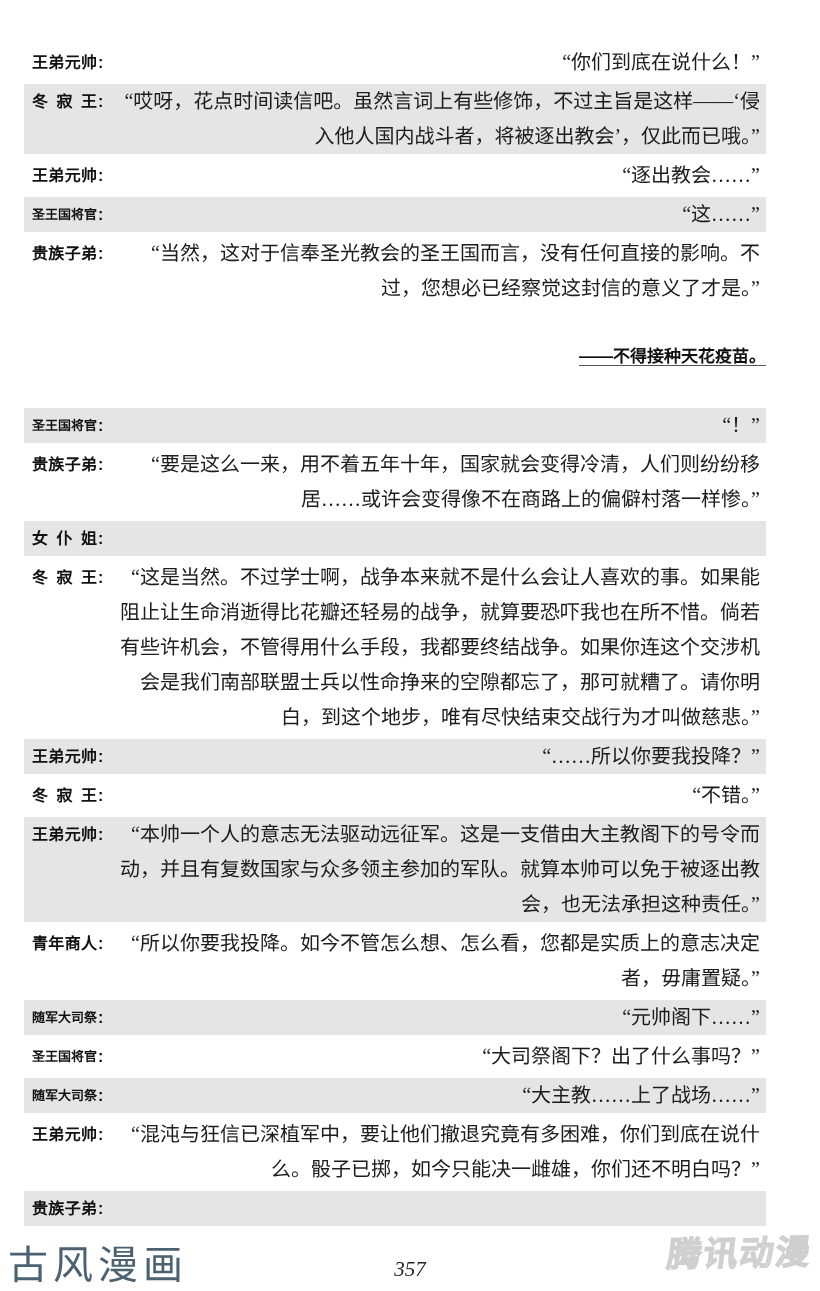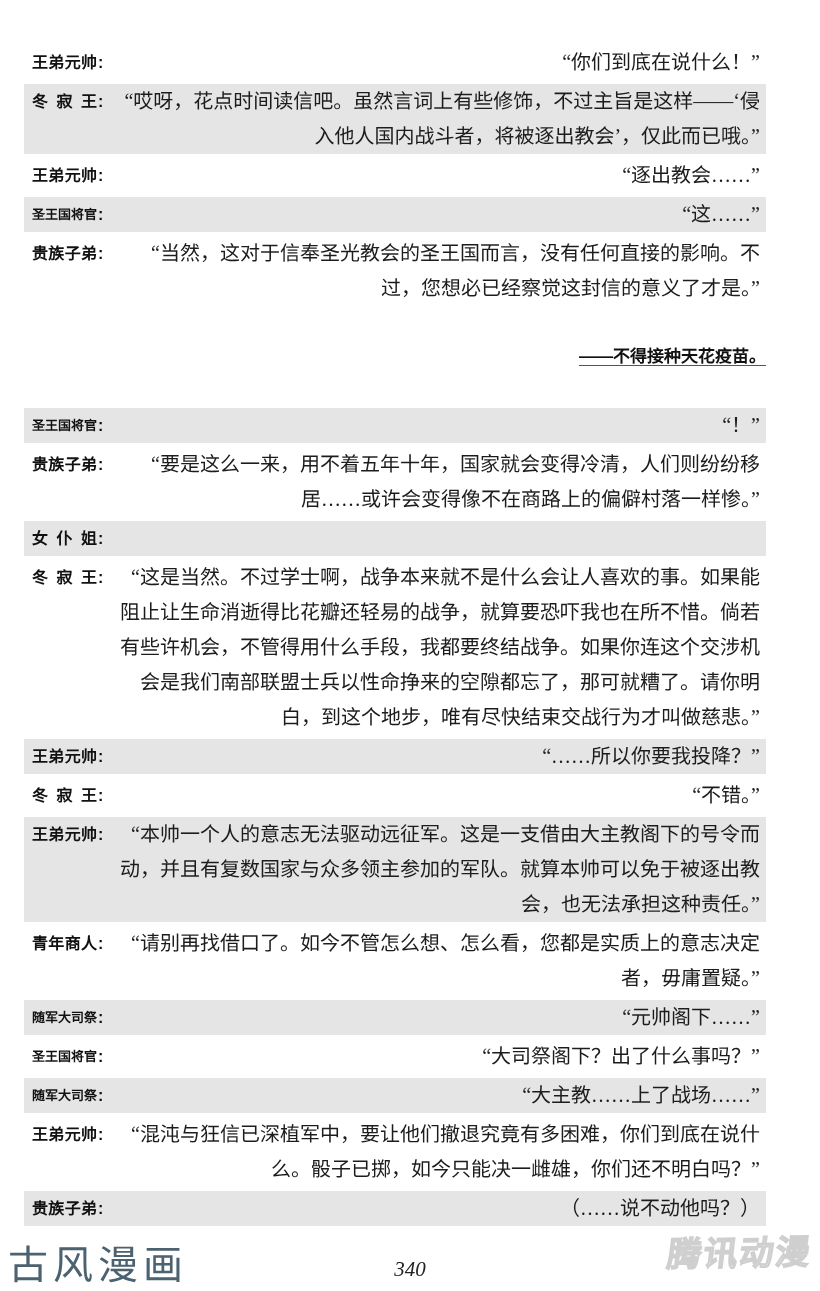--- a/index.html
+++ b/index.html
@@ -164,21 +164,21 @@
 
   <div class="row gray">
     <span class="name">王弟元帅</span>
       <span class="colon">:</span>
     <div class="speech">“本帅一个人的意志无法驱动远征军。这是一支借由大主教阁下的号令而动，并且有复数国家与众多领主参加的军队。就算本帅可以免于被逐出教会，也无法承担这种责任。”</div>
   </div>
 
   <div class="row">
     <span class="name">青年商人</span>
       <span class="colon">:</span>
-    <div class="speech">“请别再找借口了。如今不管怎么想、怎么看，您都是实质上的意志决定者，毋庸置疑。”</div>
+    <div class="speech">“所以你要我投降。如今不管怎么想、怎么看，您都是实质上的意志决定者，毋庸置疑。”</div>
   </div>
 
   <div class="row gray">
     <span class="name n5">随军大司祭</span>
       <span class="colon">:</span>
     <div class="speech">“元帅阁下……”</div>
   </div>
 
   <div class="row">
     <span class="name n5">圣王国将官</span>
@@ -194,19 +194,18 @@
 
   <div class="row">
     <span class="name">王弟元帅</span>
       <span class="colon">:</span>
     <div class="speech">“混沌与狂信已深植军中，要让他们撤退究竟有多困难，你们到底在说什么。骰子已掷，如今只能决一雌雄，你们还不明白吗？”</div>
   </div>
 
   <div class="row gray">
     <span class="name">贵族子弟</span>
       <span class="colon">:</span>
-    <div class="speech">（……说不动他吗？）</div>
   </div>
 </div>
 
 <div class="footer-brand">古风漫画</div>
-<div class="page-number">340</div>
+<div class="page-number">357</div>
 <div class="watermark">腾讯动漫</div>
 
 </body></html>

